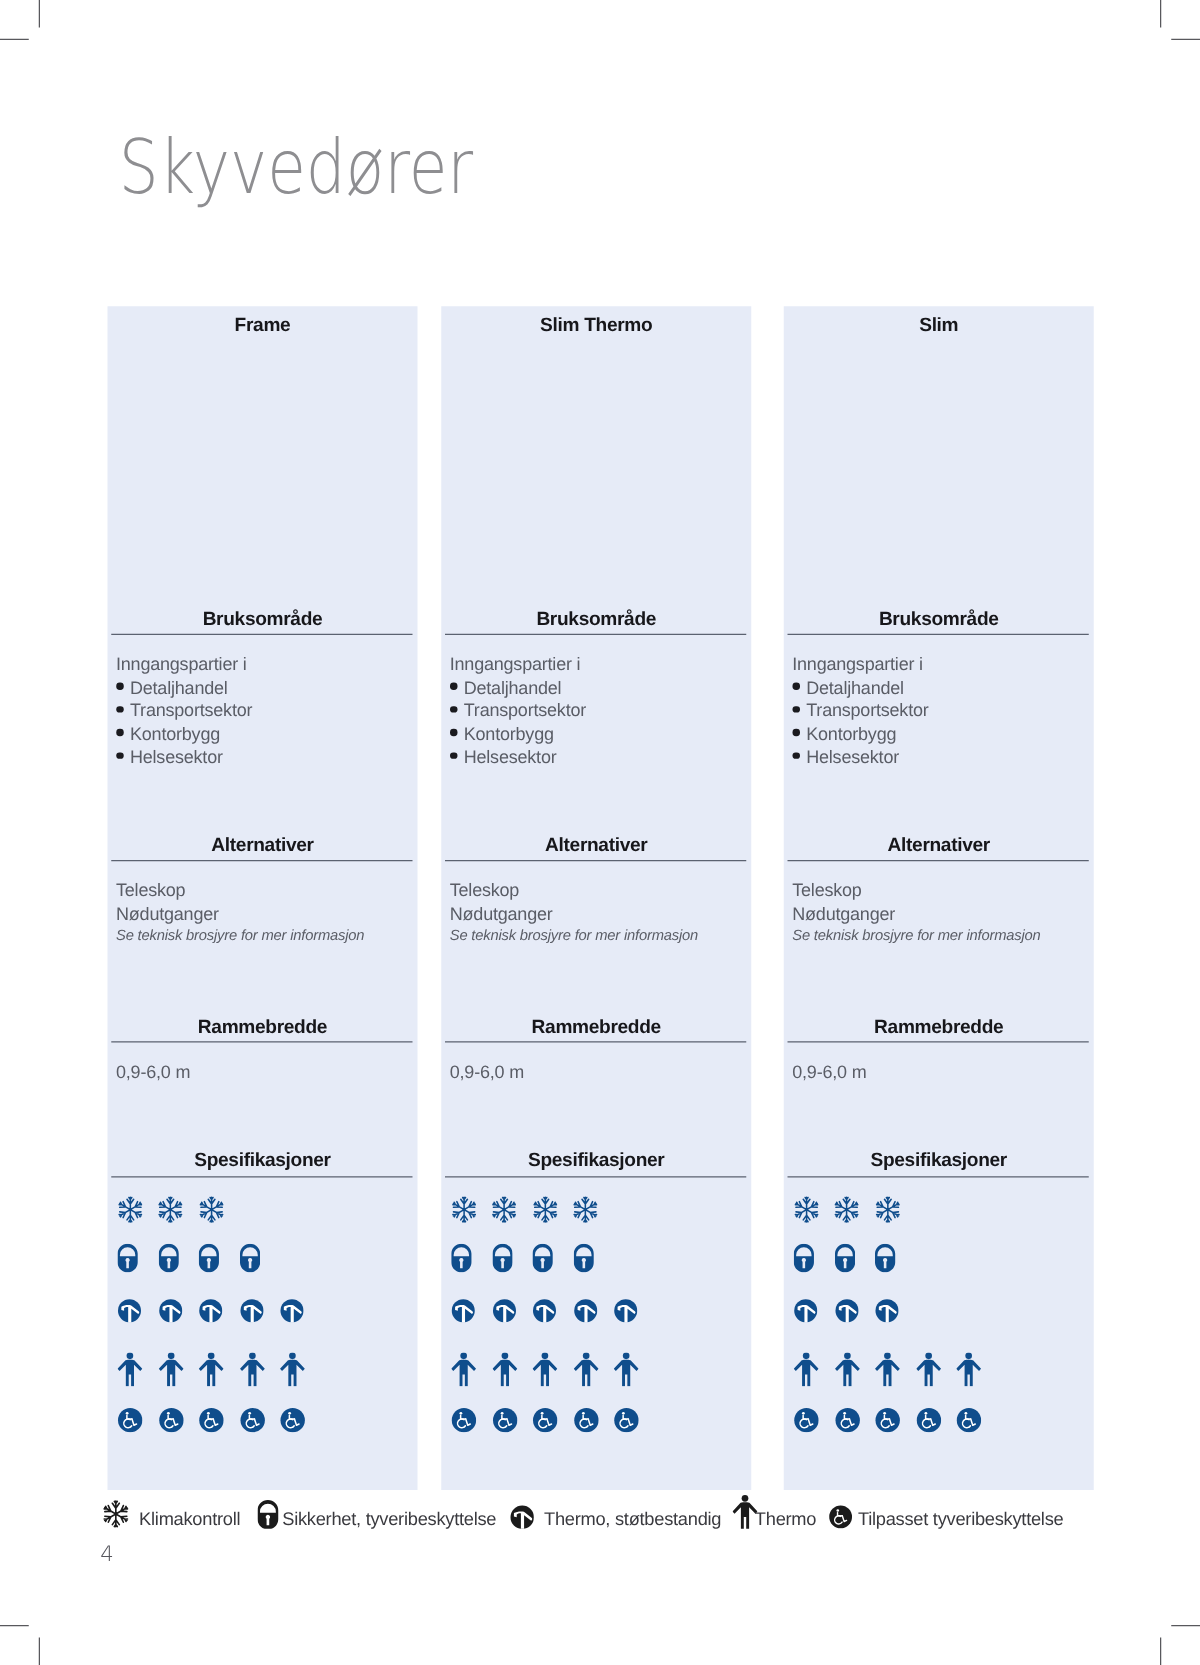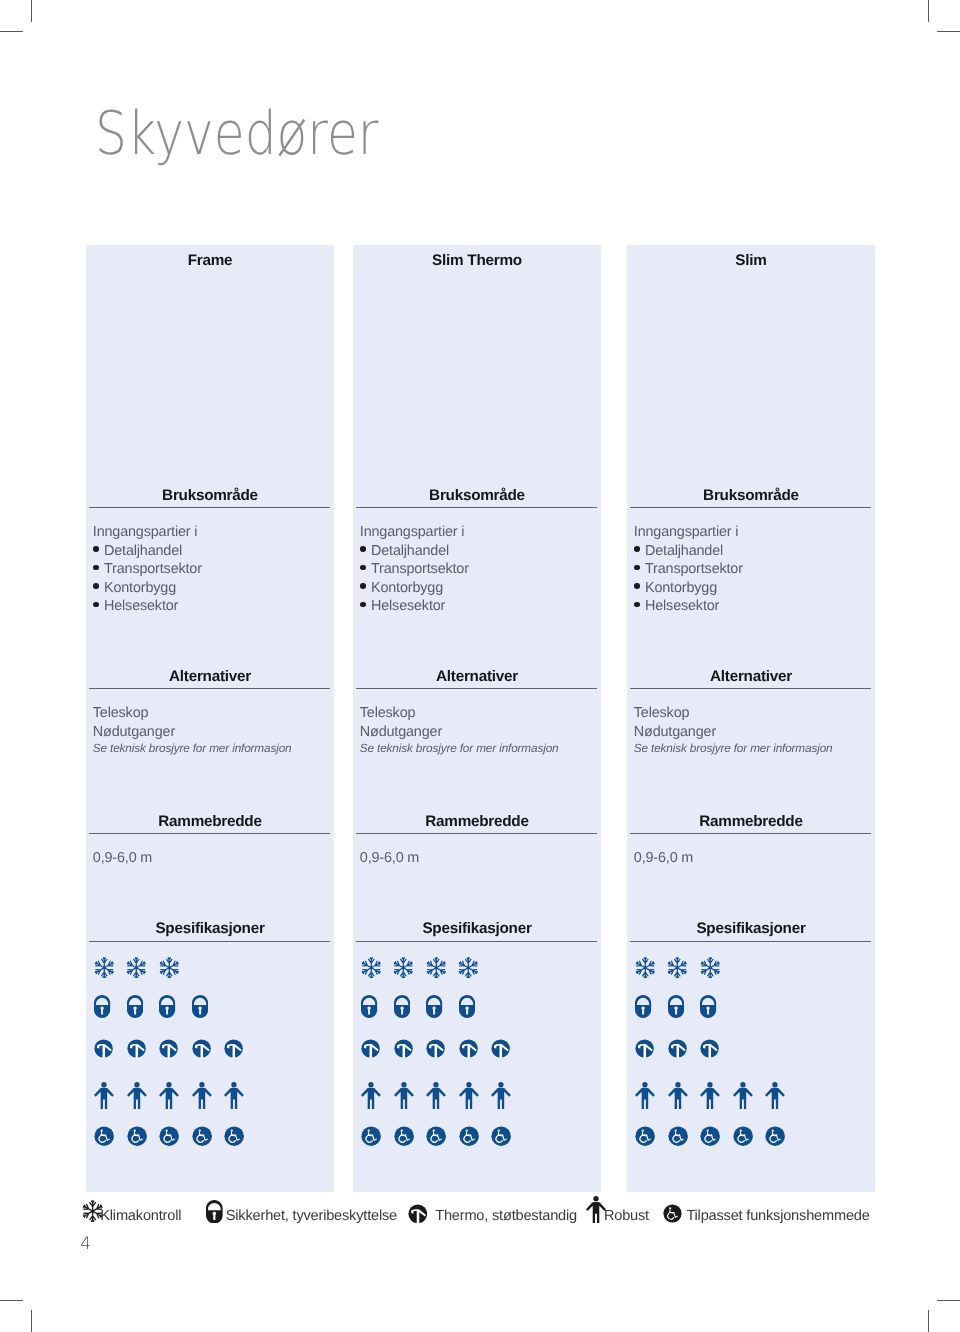--- a/index.html
+++ b/index.html
@@ -447,21 +447,21 @@
   </div>
 
 <div id="legend">
     <span class="lg" style="left:82.3px;top:1190.3px;height:30px">
       <span style="position:absolute;bottom:-3.1px;left:0">
         <svg class="ic" width="21.34" height="24.3" viewBox="-104 -107 208 214">
           <path fill="none" stroke="#1b1b1b" stroke-width="12.5" stroke-linecap="round" d="M0 0L0 -100 M0 -45L-27 -83.5 M0 -45L27 -83.5 M0 -82L-11.5 -98.4 M0 -82L11.5 -98.4 M0 0L-86.6 -50 M-39 -22L-85.8 -18.4 M-39 -22L-58.8 -65.1 M-71 -41L-90.9 -39.3 M-71 -41L-79.5 -59.1 M0 0L-86.6 50 M-39 23L-58.8 65.1 M-39 23L-85.8 18.4 M-71 41L-79.5 59.1 M-71 41L-90.9 39.3 M0 0L0 100 M0 45L27 83.5 M0 45L-27 83.5 M0 82L11.5 98.4 M0 82L-11.5 98.4 M0 0L86.6 50 M39 23L85.8 18.4 M39 23L58.8 65.1 M71 41L90.9 39.3 M71 41L79.5 59.1 M0 0L86.6 -50 M39 -22L58.8 -65.1 M39 -22L85.8 -18.4 M71 -41L79.5 -59.1 M71 -41L90.9 -39.3"></path>
           <circle cx="0" cy="0" r="12" fill="#1b1b1b"></circle>
         </svg>
       </span>
-      <span class="lt" style="left:18px;bottom:-3.3px">Klimakontroll</span>
+      <span class="lt" style="left:29px;bottom:-3.3px">Klimakontroll</span>
     </span>
     <span class="lg" style="left:206.2px;top:1190.3px;height:30px">
       <span style="position:absolute;bottom:-3.1px;left:0">
         <svg class="ic" width="16.66" height="23.6" viewBox="0 0 72 102">
           <path fill="#1b1b1b" fill-rule="evenodd" d="M36 0C16.1 0 0 16.1 0 36v30c0 19.9 16.1 36 36 36s36-16.1 36-36V36C72 16.1 55.9 0 36 0zM36 12.8a27.4 27.4 0 0 1 27.4 27.4v4H8.6v-4A27.4 27.4 0 0 1 36 12.8zM36 51a7.6 7.6 0 0 1 4.6 13.6V87H31.4V64.6A7.6 7.6 0 0 1 36 51z"></path>
         </svg>
       </span>
       <span class="lt" style="left:19.6px;bottom:-3.3px">Sikkerhet, tyveribeskyttelse</span>
     </span>
     <span class="lg" style="left:407.9px;top:1190.3px;height:30px">
@@ -473,30 +473,30 @@
       </span>
       <span class="lt" style="left:27.3px;bottom:-3.3px">Thermo, støtbestandig</span>
     </span>
     <span class="lg" style="left:585.8px;top:1190.3px;height:30px">
       <span style="position:absolute;bottom:-3.1px;left:0">
         <svg class="ic" width="20.00" height="27.4" viewBox="0 0 73 100">
           <circle cx="36.5" cy="9.8" r="9.8" fill="#1b1b1b"></circle>
           <path fill="#1b1b1b" d="M23.5 23C23.5 23 28 21.5 36.5 21.5S49.5 23 49.5 23L73 48l-6 6.5L48.5 36V100H40V64.5H33V100H24.5V36L6 54.5 0 48Z"></path>
         </svg>
       </span>
-      <span class="lt" style="left:18.1px;bottom:-3.3px">Robust</span>
+      <span class="lt" style="left:18.1px;bottom:-3.3px">Thermo</span>
     </span>
     <span class="lg" style="left:663.2px;top:1190.3px;height:30px">
       <span style="position:absolute;bottom:-3.1px;left:0">
         <svg class="ic" width="19" height="19" viewBox="0 0 100 100">
           <circle cx="50" cy="50" r="48" fill="#1b1b1b"></circle>
           <g fill="none" stroke="#ffffff" stroke-width="6" stroke-linecap="round" stroke-linejoin="round">
             <circle cx="38" cy="23" r="5.5" fill="#ffffff" stroke="none"></circle>
             <path d="M37 32V45h20"></path>
             <path d="M57 45 65 70 75 65"></path>
             <path d="M56 72A17 17 0 1 1 50.5 48"></path>
           </g>
         </svg>
       </span>
-      <span class="lt" style="left:23.2px;bottom:-3.3px">Tilpasset funksjonshemmede</span>
+      <span class="lt" style="left:23.2px;bottom:-3.3px">Tilpasset tyveribeskyttelse</span>
     </span>
   </div>
 <div id="pageno">4</div>
 
 </body></html>

